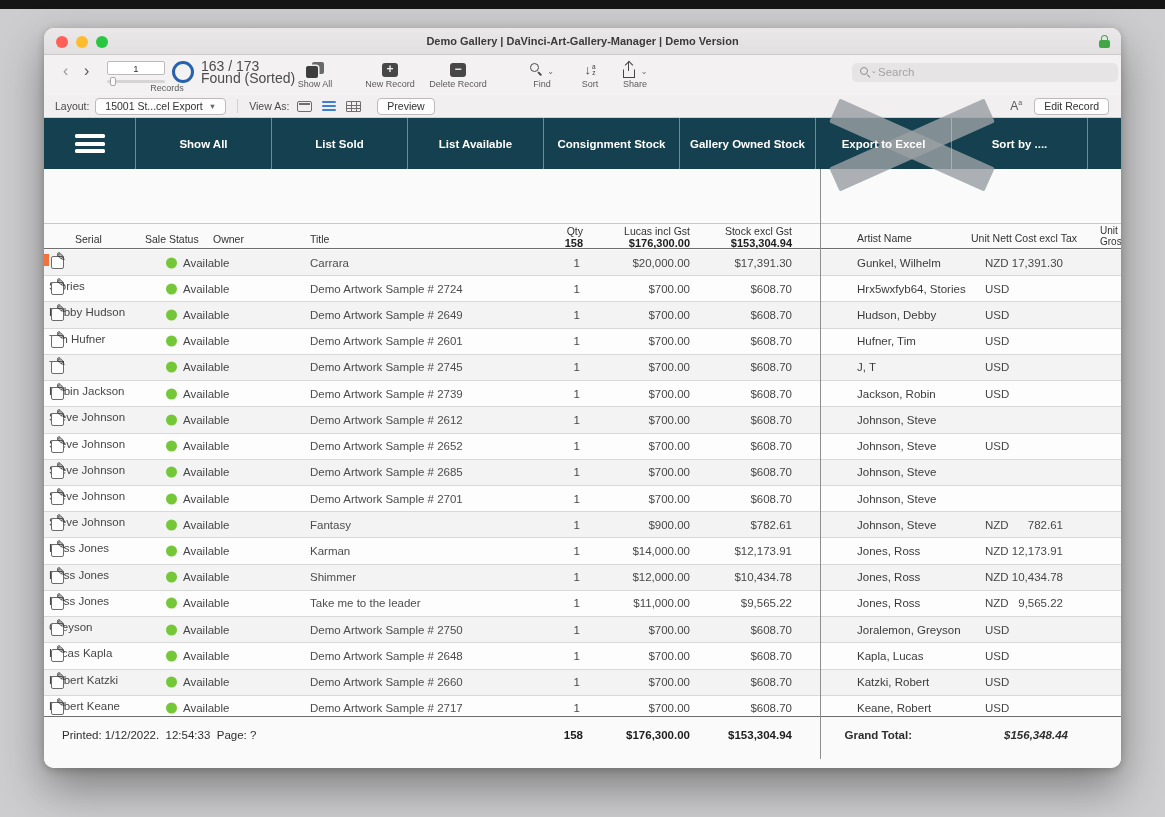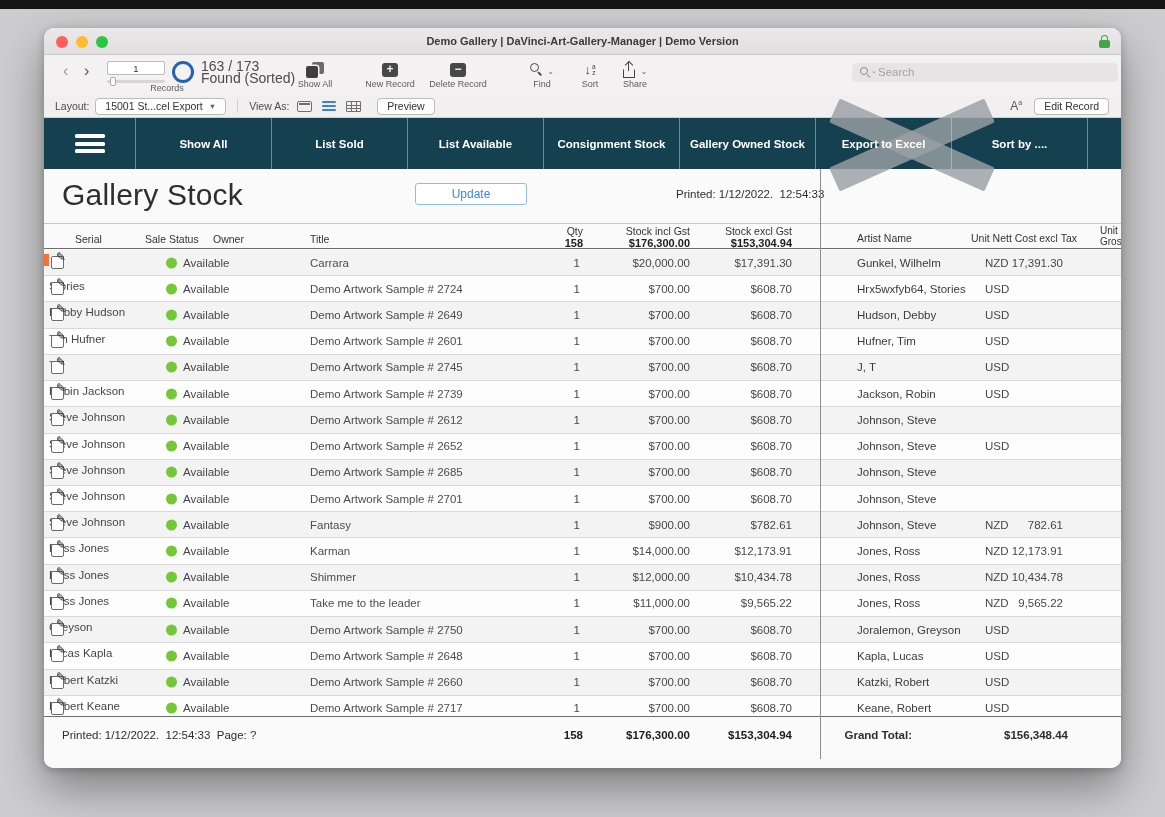--- a/index.html
+++ b/index.html
@@ -145,21 +145,21 @@
   .c-artist { left:813px; color:#3b3b3b; }
   .c-curr { left:941px; }
   .c-unit { left:958px; width:61px; text-align:right; }
 
   .tfooter { position:absolute; left:0; top:547px; width:100%; height:37px; border-top:1px solid #6e6e6e; background:#fbfafb; font-size:11.5px; color:#2e2e2e; }
   .fc { position:absolute; top:50%; transform:translateY(-50%); white-space:pre; }
   .f-printed { left:18px; }
   .f-num { text-align:right; font-weight:bold; color:#1d1d1d; }
   .f-qty { left:500px; width:39px; } .f-incl { left:530px; width:116px; } .f-excl { left:640px; width:108px; }
   .f-gtlabel { left:780px; width:88px; text-align:right; font-weight:bold; }
-  .f-gtval { left:900px; width:124px; text-align:right; font-weight:bold; }
+  .f-gtval { left:900px; width:124px; text-align:right; font-weight:bold;font-style:italic; }
 </style>
 </head>
 <body>
 
 <div class="top-strip"></div>
 
 <div class="window">
 
   <div class="titlebar">
     <div class="traffic">
@@ -295,37 +295,32 @@
         <div class="nav-btn">Gallery Owned Stock</div>
         <div class="nav-btn">Export to Excel</div>
         <div class="nav-btn">Sort by ....</div>
         <div class="nav-stub"></div>
       </div>
   </div>
 
   <div class="content">
     <div class="v-divider"></div>
 
-    <div class="page-header">
-      <span class="page-title">Gallery Stock</span>
-      <button class="update-btn">Update</button>
-      <span class="printed-hdr">Printed: 1/12/2022.  12:54:33</span>
-    </div>
 
     <div class="table-header">
       <span class="th th-bottom th-serial">Serial</span>
       <span class="th th-bottom th-status">Sale Status</span>
       <span class="th th-bottom th-owner">Owner</span>
       <span class="th th-bottom th-title">Title</span>
       <span class="th th-num th-qty">
           <div>Qty</div>
           <div class="tot">158</div>
         </span>
       <span class="th th-num th-incl">
-          <div>Stock incl Gst</div>
+          <div>Lucas incl Gst</div>
           <div class="tot">$176,300.00</div>
         </span>
       <span class="th th-num th-excl">
           <div>Stock excl Gst</div>
           <div class="tot">$153,304.94</div>
         </span>
       <span class="th th-artist">Artist Name</span>
       <span class="th th-unitnett">Unit Nett Cost excl Tax</span>
       <span class="th th-unitgros">Unit Gros</span>
     </div>

